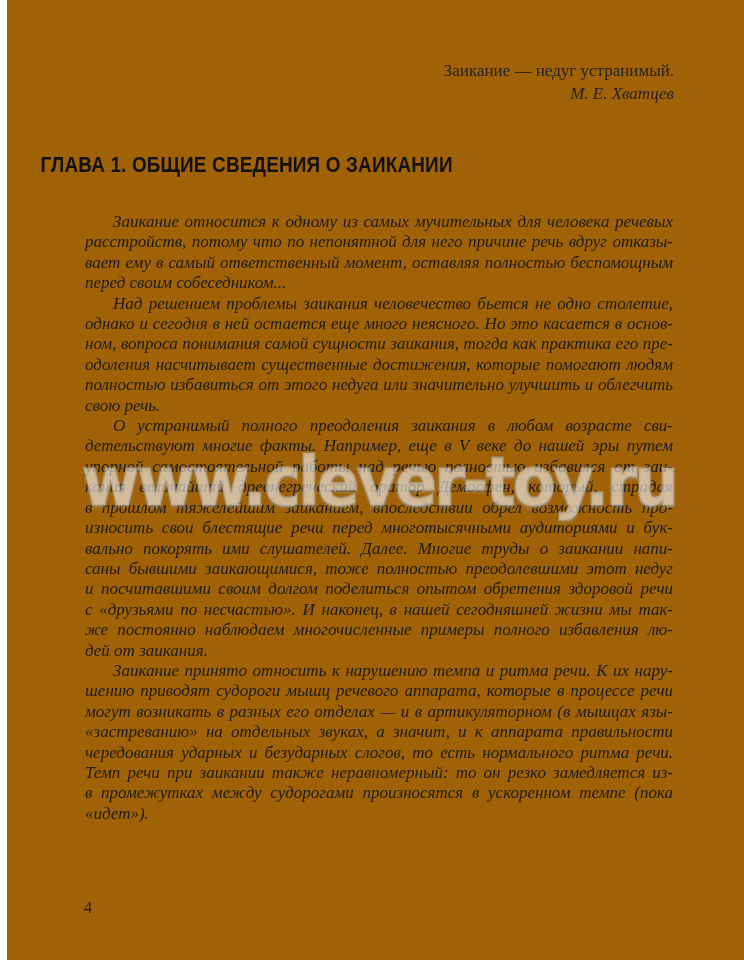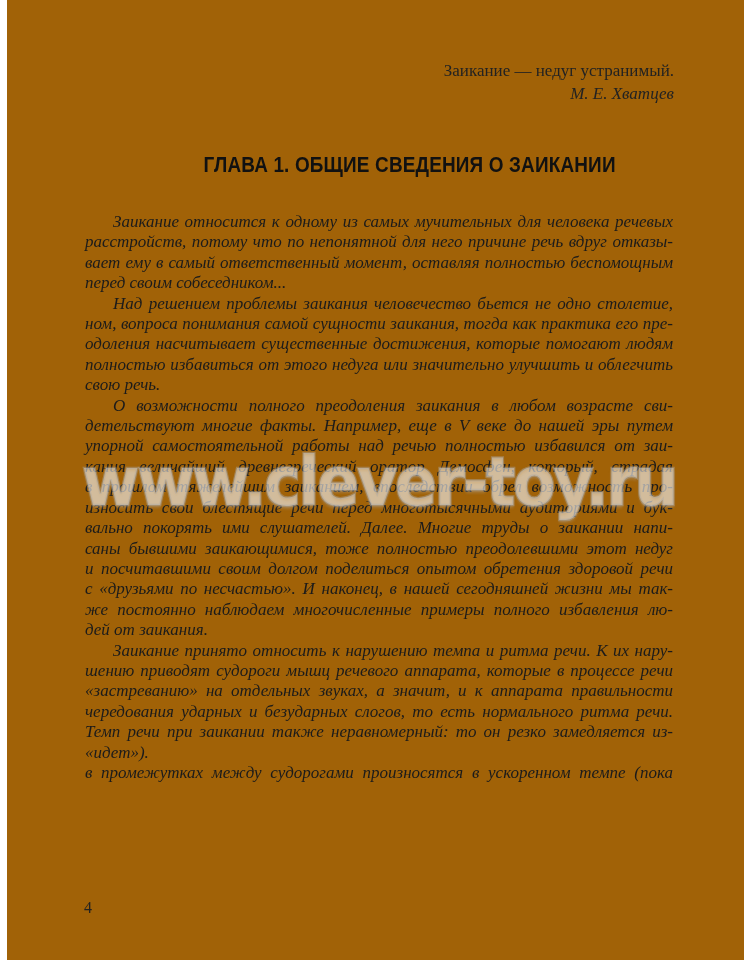--- a/index.html
+++ b/index.html
@@ -30,21 +30,21 @@
   .epigraph .author {
     font-style: italic;
     text-align: right;
   }
   
   .title-wrap {
     position: absolute;
     top: 151px;
     left: 0;
     width: 642px;
-    text-align: right;
+    text-align: left;
   }
   .title-inner {
     display: inline-block;
     font-family: "Liberation Sans", sans-serif;
     font-weight: bold;
     font-size: 22px;
     line-height: 28px;
     letter-spacing: 0.2px;
     color: #111;
     transform: scaleX(0.86);
@@ -117,47 +117,49 @@
 
   <div class="body-text">
       <div class="para">
         <div class="line first">Заикание относится к одному из самых мучительных для человека речевых</div>
         <div class="line">расстройств, потому что по непонятной для него причине речь вдруг отказы-</div>
         <div class="line">вает ему в самый ответственный момент, оставляя полностью беспомощным</div>
         <div class="line last">перед своим собеседником...</div>
       </div>
       <div class="para">
         <div class="line first">Над решением проблемы заикания человечество бьется не одно столетие,</div>
+        <div class="line">однако и сегодня в ней остается еще много неясного. Но это касается в основ-</div>
         <div class="line">ном, вопроса понимания самой сущности заикания, тогда как практика его пре-</div>
         <div class="line">одоления насчитывает существенные достижения, которые помогают людям</div>
         <div class="line">полностью избавиться от этого недуга или значительно улучшить и облегчить</div>
         <div class="line last">свою речь.</div>
       </div>
       <div class="para">
-        <div class="line first">О возможности полного преодоления заикания в любом возрасте сви-</div>
+        <div class="line first">О устранимый полного преодоления заикания в любом возрасте сви-</div>
         <div class="line">детельствуют многие факты. Например, еще в V веке до нашей эры путем</div>
         <div class="line">упорной самостоятельной работы над речью полностью избавился от заи-</div>
         <div class="line">кания величайший древнегреческий оратор Демосфен, который, страдая</div>
         <div class="line">в прошлом тяжелейшим заиканием, впоследствии обрел возможность про-</div>
         <div class="line">износить свои блестящие речи перед многотысячными аудиториями и бук-</div>
         <div class="line">вально покорять ими слушателей. Далее. Многие труды о заикании напи-</div>
         <div class="line">саны бывшими заикающимися, тоже полностью преодолевшими этот недуг</div>
         <div class="line">и посчитавшими своим долгом поделиться опытом обретения здоровой речи</div>
         <div class="line">с «друзьями по несчастью». И наконец, в нашей сегодняшней жизни мы так-</div>
         <div class="line">же постоянно наблюдаем многочисленные примеры полного избавления лю-</div>
         <div class="line last">дей от заикания.</div>
       </div>
       <div class="para">
         <div class="line first">Заикание принято относить к нарушению темпа и ритма речи. К их нару-</div>
         <div class="line">шению приводят судороги мышц речевого аппарата, которые в процессе речи</div>
+        <div class="line">могут возникать в разных его отделах — и в артикуляторном (в мышцах язы-</div>
         <div class="line">«застреванию» на отдельных звуках, а значит, и к аппарата правильности</div>
         <div class="line">чередования ударных и безударных слогов, то есть нормального ритма речи.</div>
         <div class="line">Темп речи при заикании также неравномерный: то он резко замедляется из-</div>
+        <div class="line">в промежутках между судорогами произносятся в ускоренном темпе (пока</div>
         <div class="line last">«идет»).</div>
-        <div class="line">в промежутках между судорогами произносятся в ускоренном темпе (пока</div>
       </div>
     </div>
 
   <div class="watermark">www.clever-toy.ru</div>
 
   <div class="page-number">4</div>
 
 </div>
 
 </body></html>

